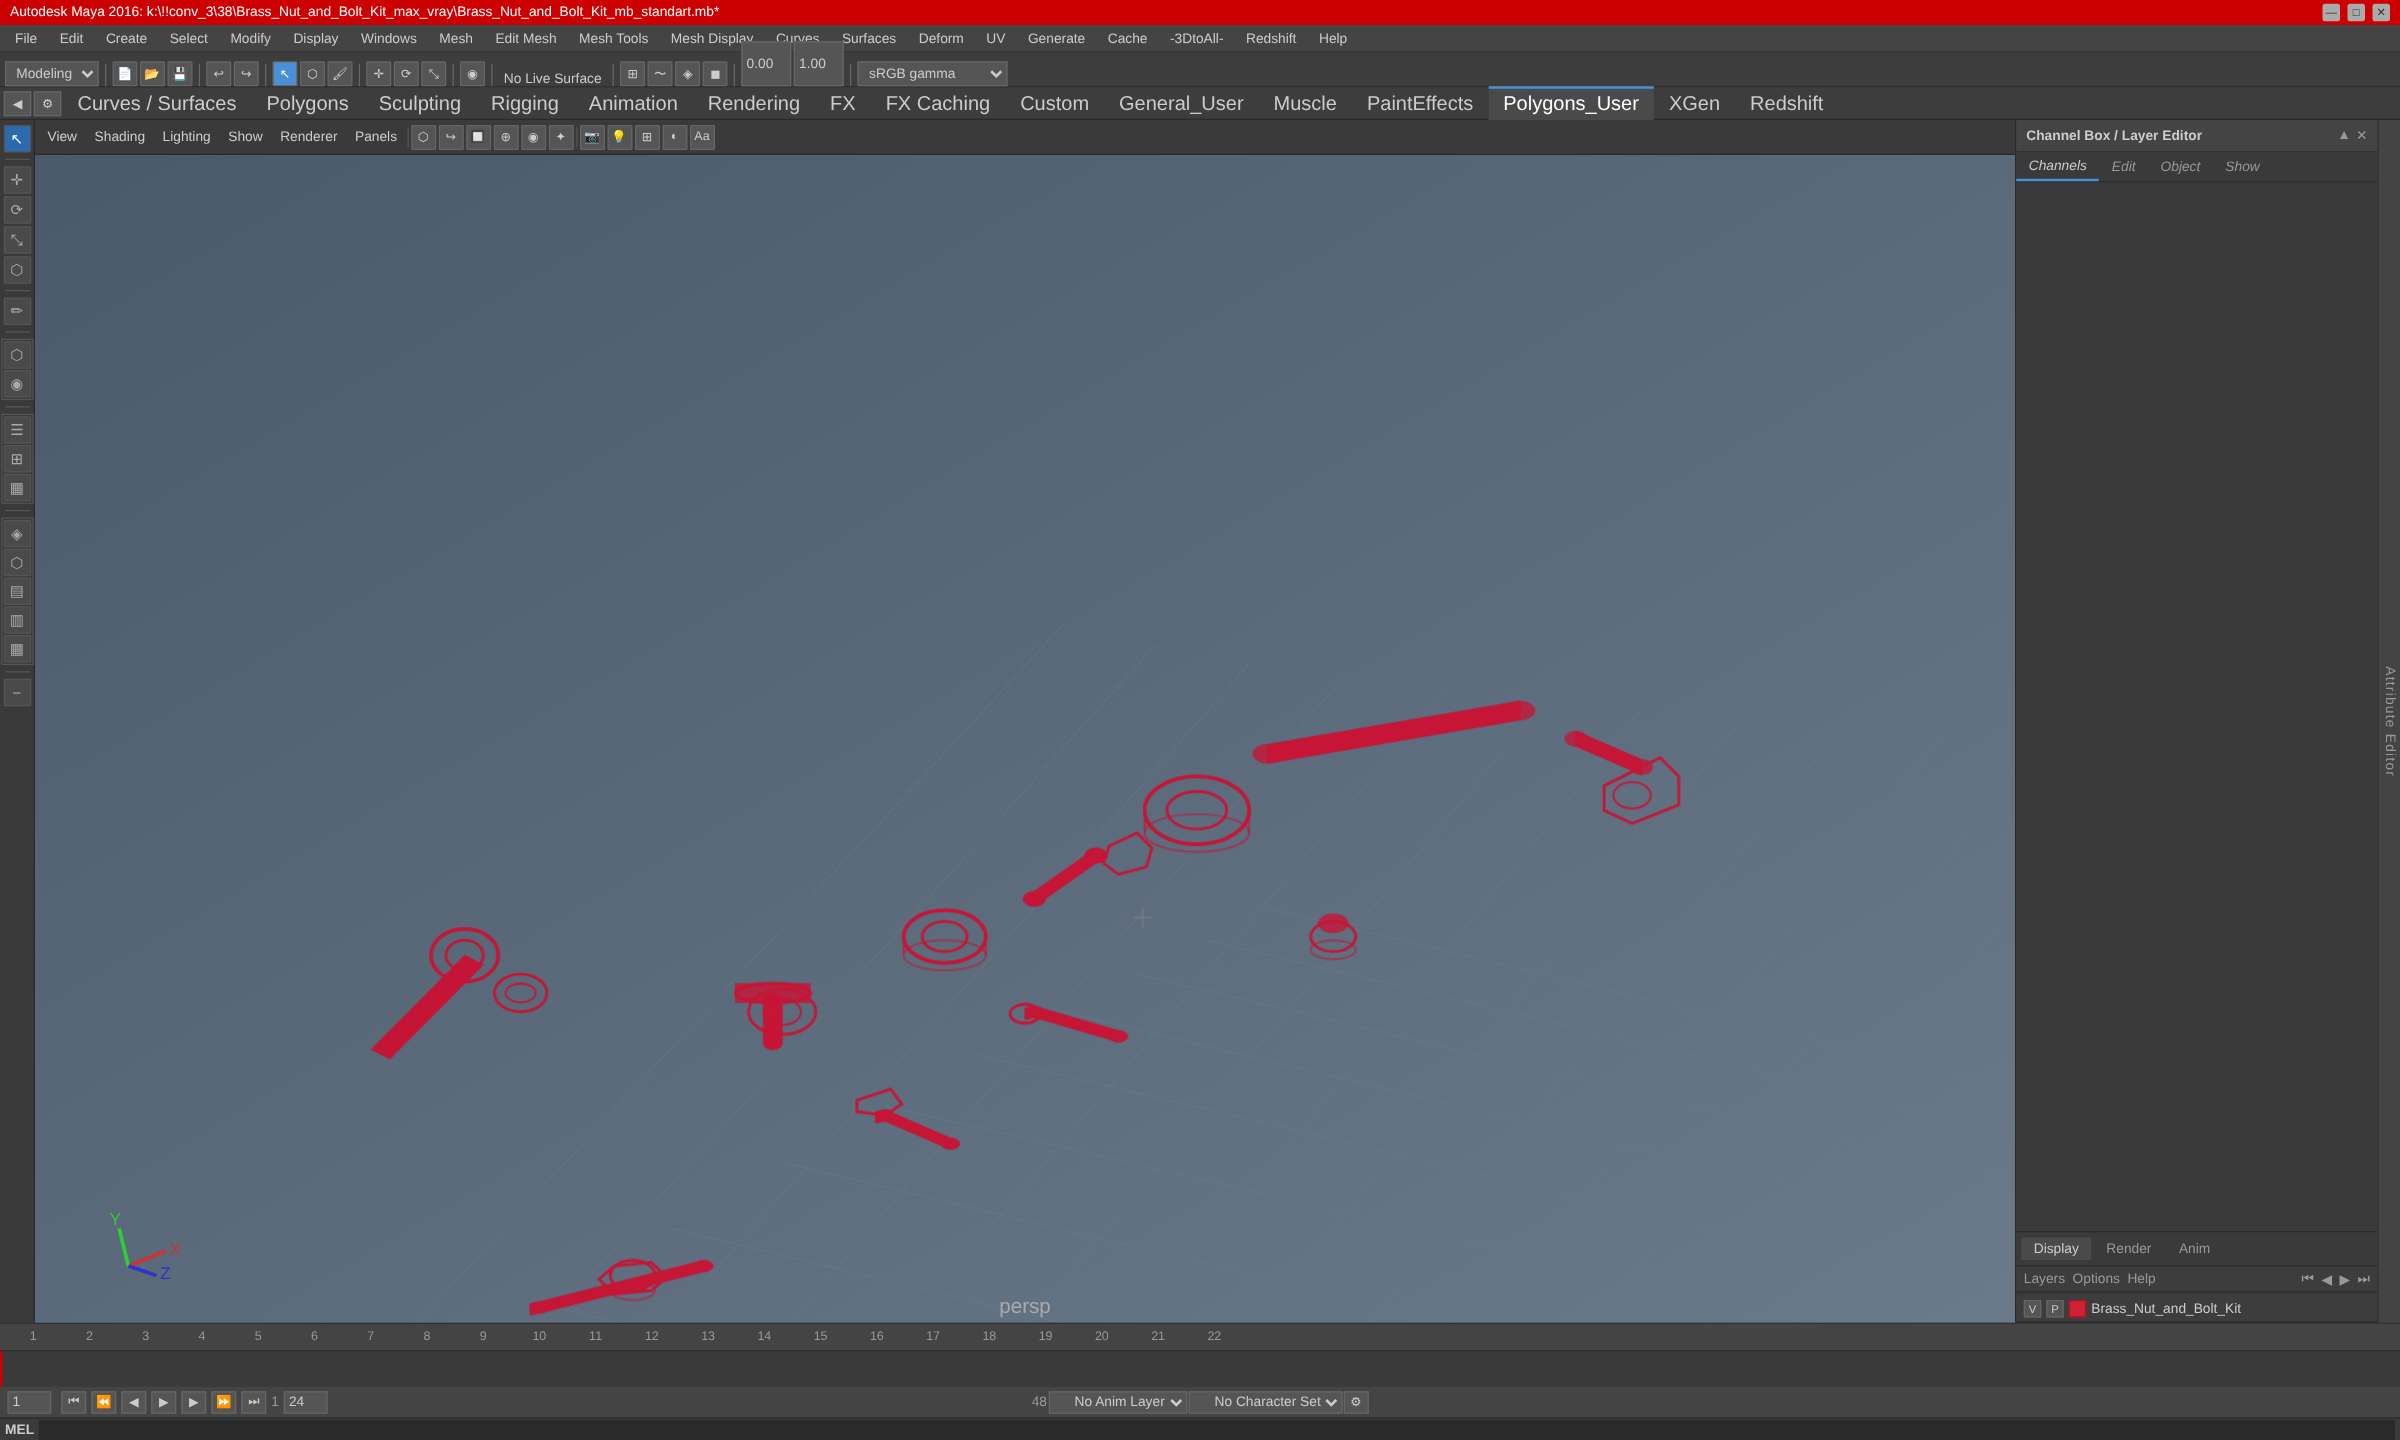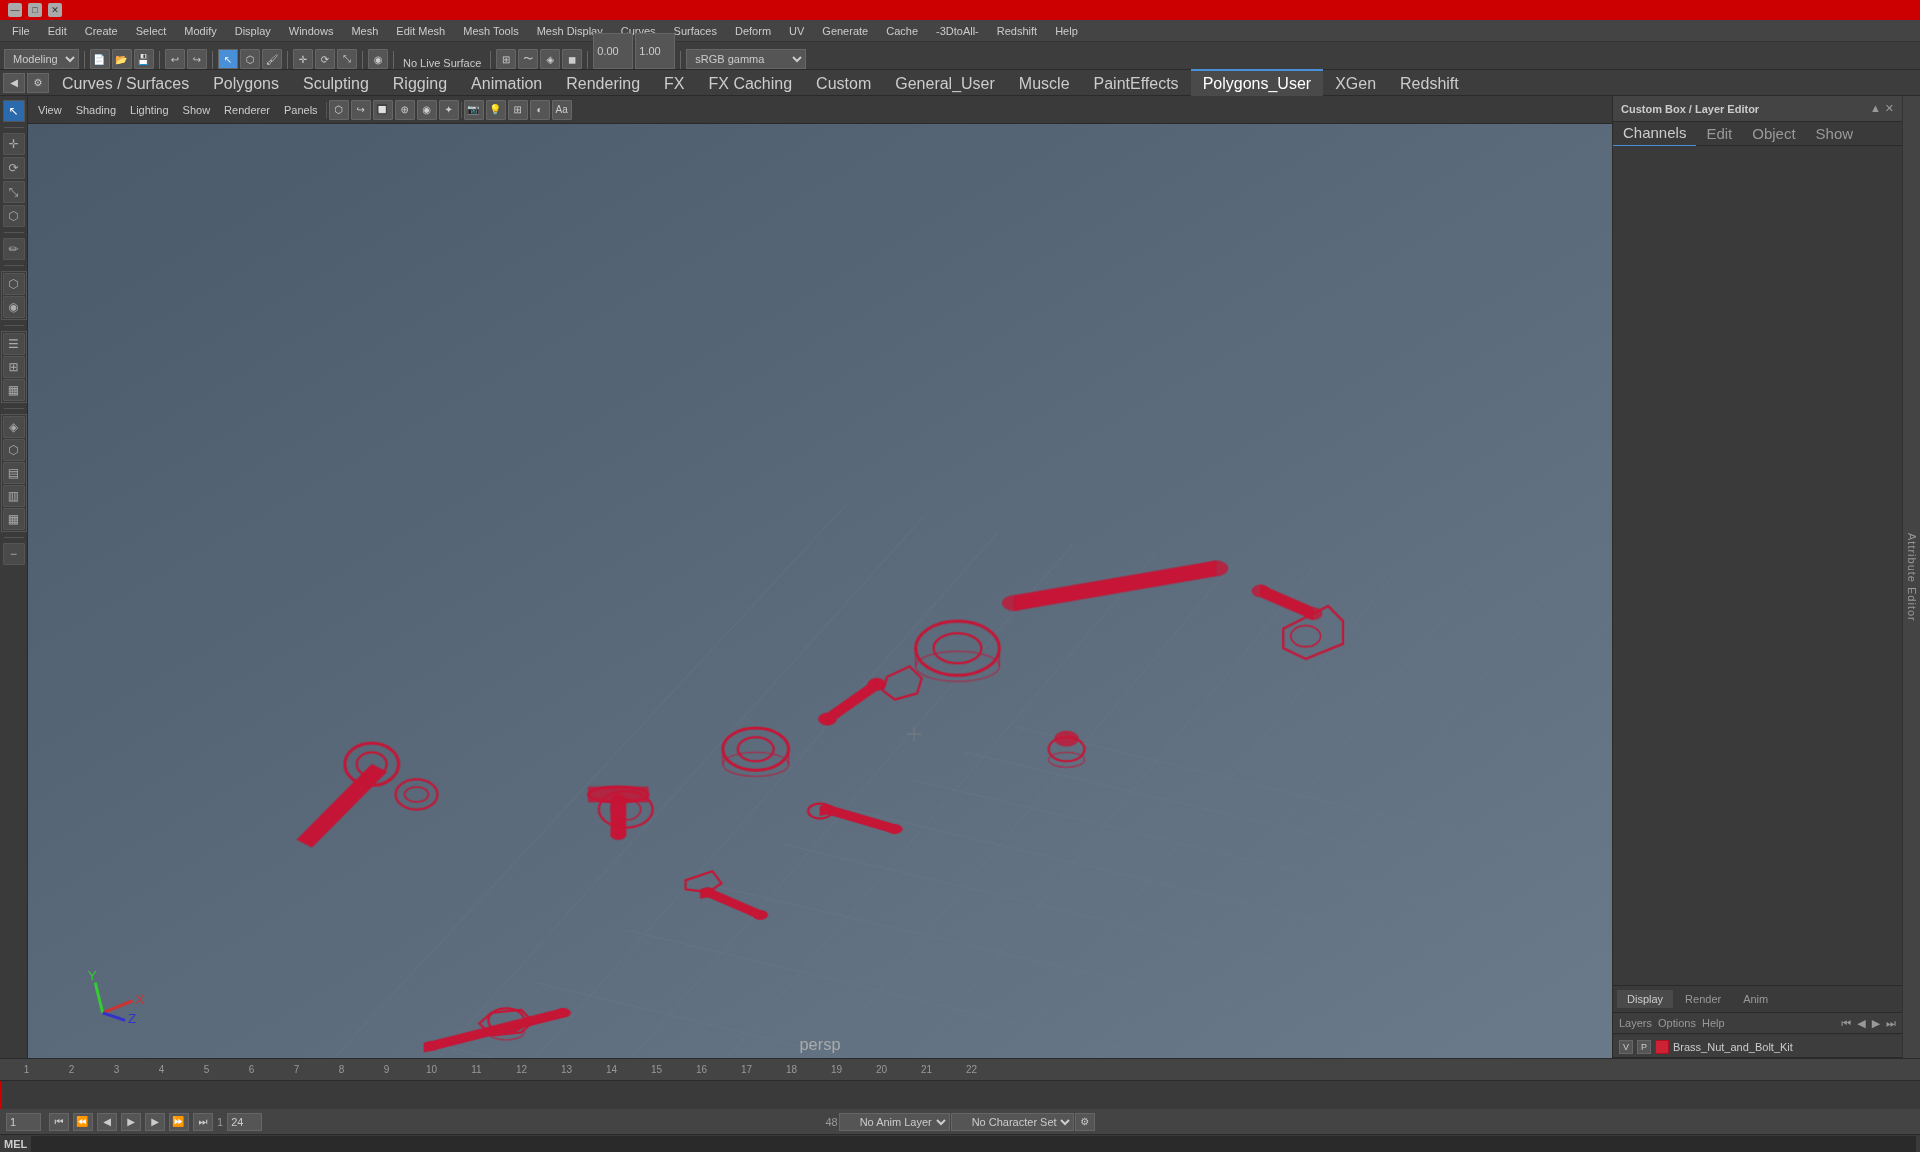--- a/index.html
+++ b/index.html
@@ -82,21 +82,21 @@
       height: 26px; background: #444; display: flex; align-items: center;
       padding: 0 8px; border-bottom: 1px solid #2a2a2a; justify-content: space-between;
     }
     .rph-title { color: #ccc; font-size: 11px; font-weight: bold; }
     .rph-btn { color: #999; cursor: pointer; font-size: 11px; }
 
     #right-panel-tabs {
       height: 24px; background: #3a3a3a; display: flex; align-items: center;
       border-bottom: 1px solid #2a2a2a;
     }
-    .rp-tab { padding: 4px 10px; color: #999; cursor: pointer; font-size: 15px; }
+    .rp-tab { padding: 4px 10px; color: #999; cursor: pointer; font-size: 11px; font-style: italic; }
     .rp-tab.active { color: #ccc; border-bottom: 2px solid #4a90d9; }
 
     #right-panel-content {
       flex: 1; background: #3a3a3a; overflow: hidden;
     }
 
     #right-panel-bottom {
       border-top: 1px solid #2a2a2a;
     }
     #rpb-tabs {
@@ -172,20 +172,21 @@
     }
 
     
     #objects-svg { position: absolute; top: 0; left: 0; width: 100%; height: 100%; }
 
   </style>
 </head>
 <body>
 
 <div id="title-bar">
+  <span class="title">Autodesk Maya 2016: k:\!!conv_3\38\Brass_Nut_and_Bolt_Kit_max_vray\Brass_Nut_and_Bolt_Kit_mb_standart.mb*</span>
   <div class="win-controls">
     <div class="win-btn">—</div>
     <div class="win-btn">□</div>
     <div class="win-btn">✕</div>
   </div>
 </div>
 
 <div id="menu-bar">
 <div class="menu-item">File</div>
     <div class="menu-item">Edit</div>
@@ -458,21 +459,21 @@
           <text x="-10" y="-22" fill="#33cc33" font-size="9">Y</text>
           <line x1="0" y1="0" x2="15" y2="5" stroke="#3333cc" stroke-width="2"></line>
           <text x="17" y="7" fill="#3333cc" font-size="9">Z</text>
         </g>
       </svg>
     </div>
   </div>
 
   <div id="right-panel">
     <div id="right-panel-header">
-      <span class="rph-title">Custom Box / Layer Editor</span>
+      <span class="rph-title">Channel Box / Layer Editor</span>
       <div style="display:flex;gap:4px;">
         <span class="rph-btn">▲</span>
         <span class="rph-btn">✕</span>
       </div>
     </div>
     <div id="right-panel-tabs">
       <div class="rp-tab active">Channels</div>
       <div class="rp-tab">Edit</div>
       <div class="rp-tab">Object</div>
       <div class="rp-tab">Show</div>

